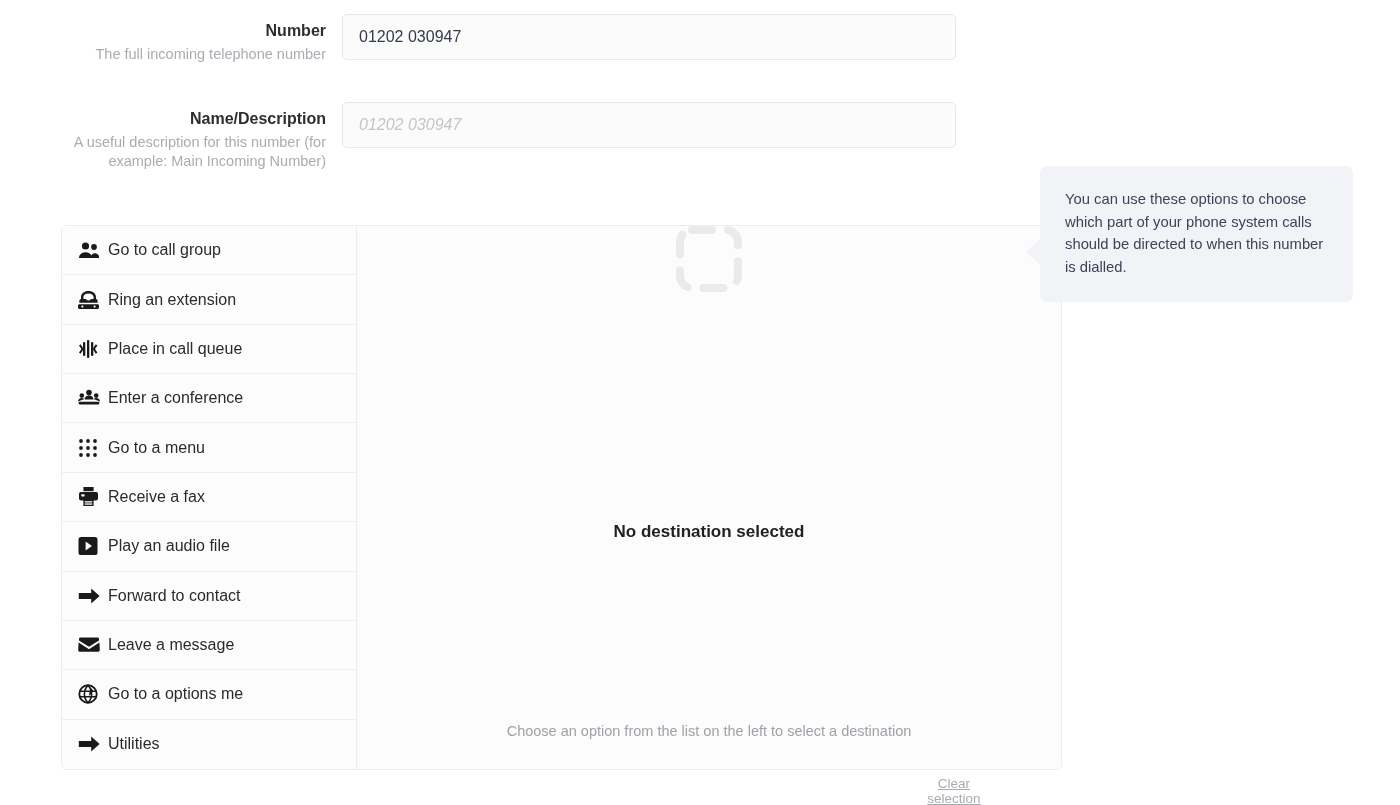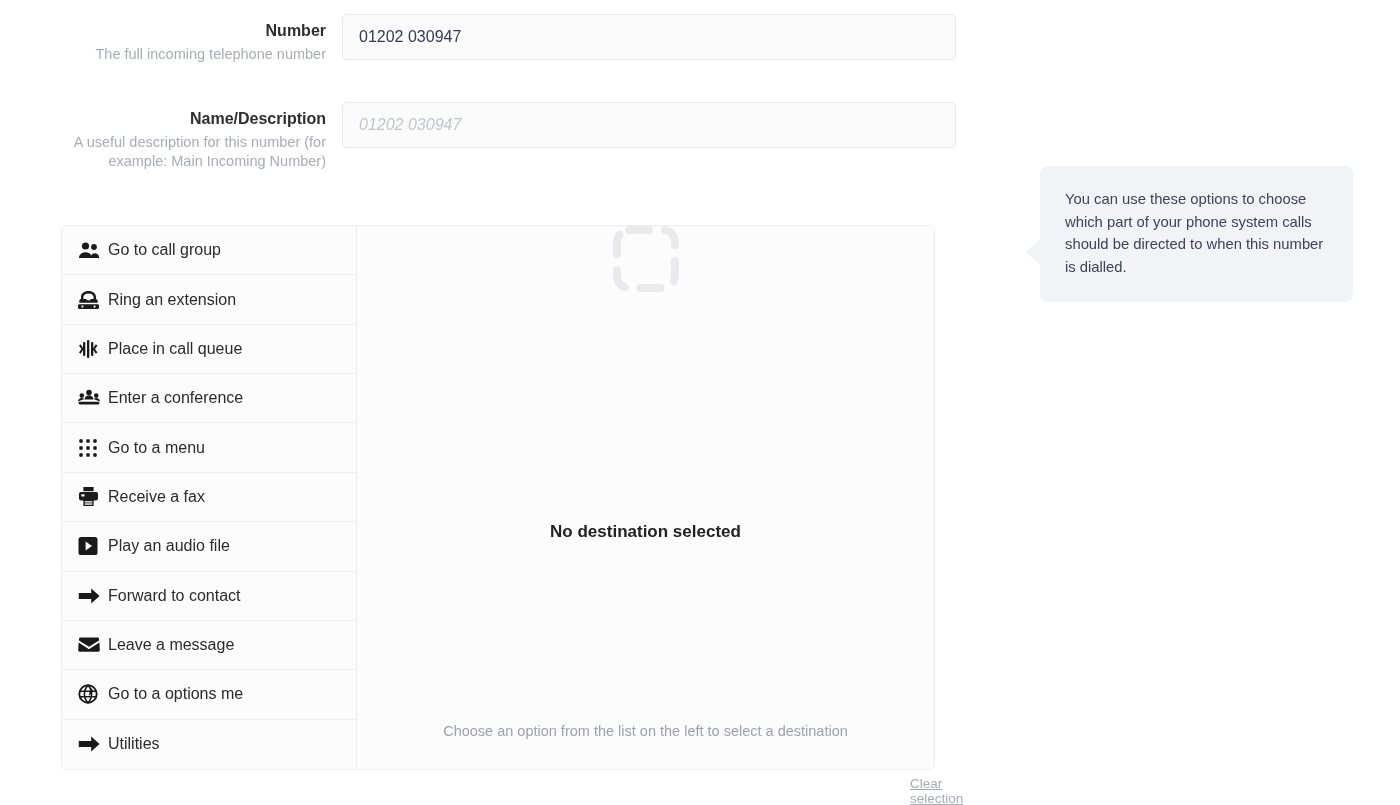--- a/index.html
+++ b/index.html
@@ -50,21 +50,21 @@
     font-style: italic;
   }
 
   #row-number { left: 52px; top: 14px; }
   #row-name   { left: 52px; top: 102px; }
 
   
   .dest-panel {
     position: absolute;
     left: 61px; top: 225px;
-    width: 874px; height: 545px;
+    width: 1001px; height: 545px;
     border: 1px solid #ececee;
     border-radius: 6px;
     background: #ffffff;
     display: flex;
     overflow: hidden;
   }
   .dest-list {
     width: 295px;
     border-right: 1px solid #ececee;
     background: #fcfcfd;
@@ -116,21 +116,21 @@
   .empty-sub {
     font-size: 14.5px;
     color: #9ea1a7;
   }
 
   
   .clear-link {
     position: absolute;
     left: 910px; top: 776px;
     width: 88px;
-    text-align: left;
+    text-align: center;
     font-size: 13.5px;
     color: #a8abb1;
     text-decoration: underline;
     cursor: pointer;
   }
 
   
   .tooltip {
     position: absolute;
     left: 1040px; top: 166px;

